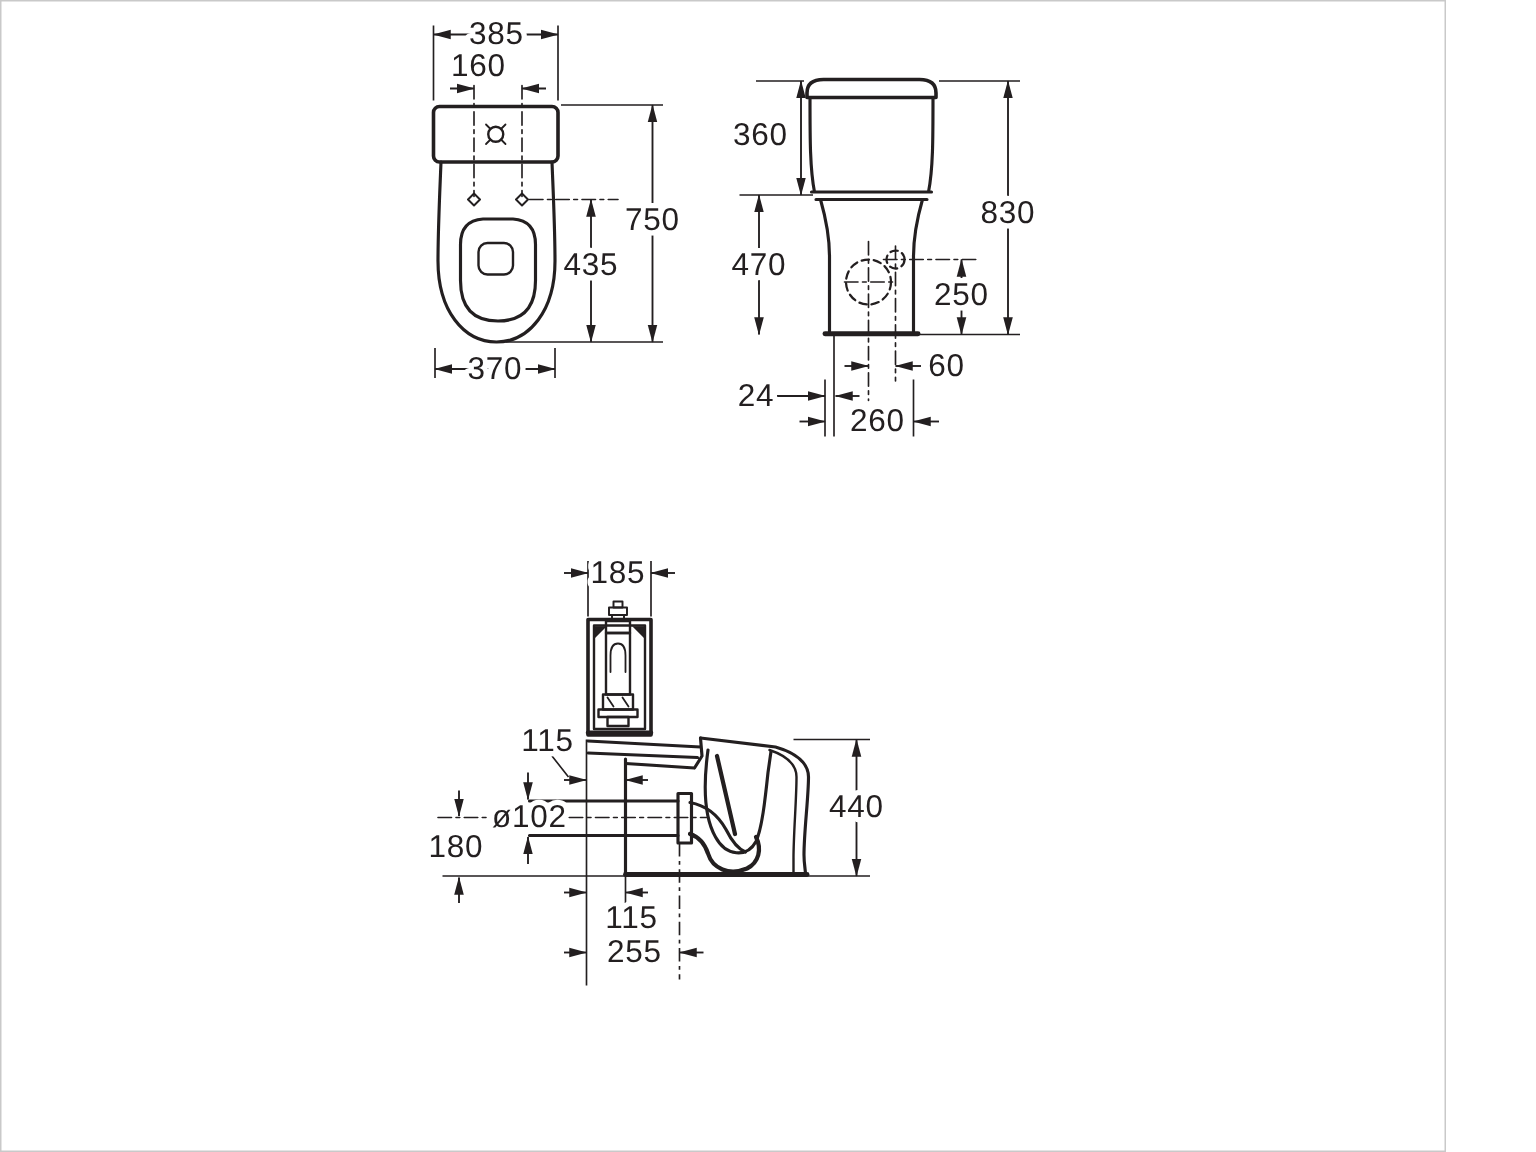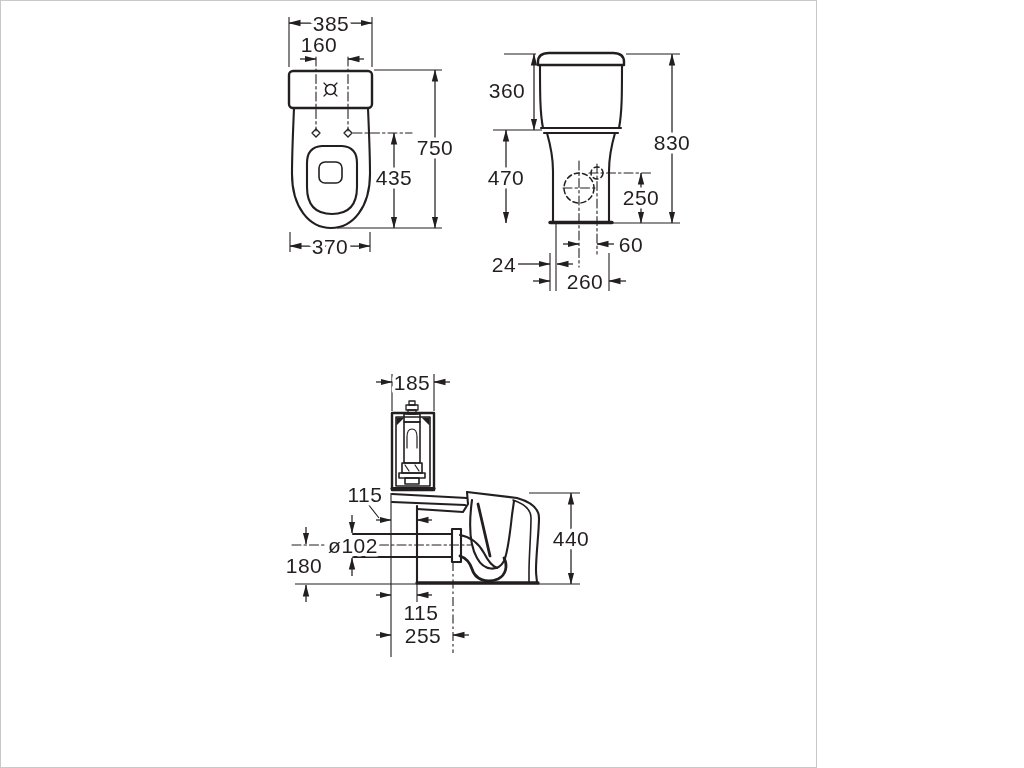--- a/index.html
+++ b/index.html
@@ -1,18 +1,18 @@
 <!DOCTYPE html>
 <html style="--line: #231f20; --bg: #ffffff; --border: #c9c9c9;"><head>
 <meta charset="utf-8">
 <style>
   :root { --line:#231f20; --bg:#ffffff; --border:#c9c9c9; }
   html,body{margin:0;padding:0;background:#fff;}
   .page{
-    width:817px;height:768px;box-sizing:border-box;
+    width:964px;height:768px;box-sizing:border-box;
     background:var(--bg);border:1px solid var(--border);
     font-family:"Liberation Sans",sans-serif;
   }
   svg{display:block;}
   
   .ol{stroke:var(--line);fill:none;stroke-width:2.1;stroke-linejoin:round;stroke-linecap:round;}
   .w24{stroke-width:2.4}
   .w16{stroke-width:1.6}
   .w13{stroke-width:1.3}
   .w12{stroke-width:1.2}

